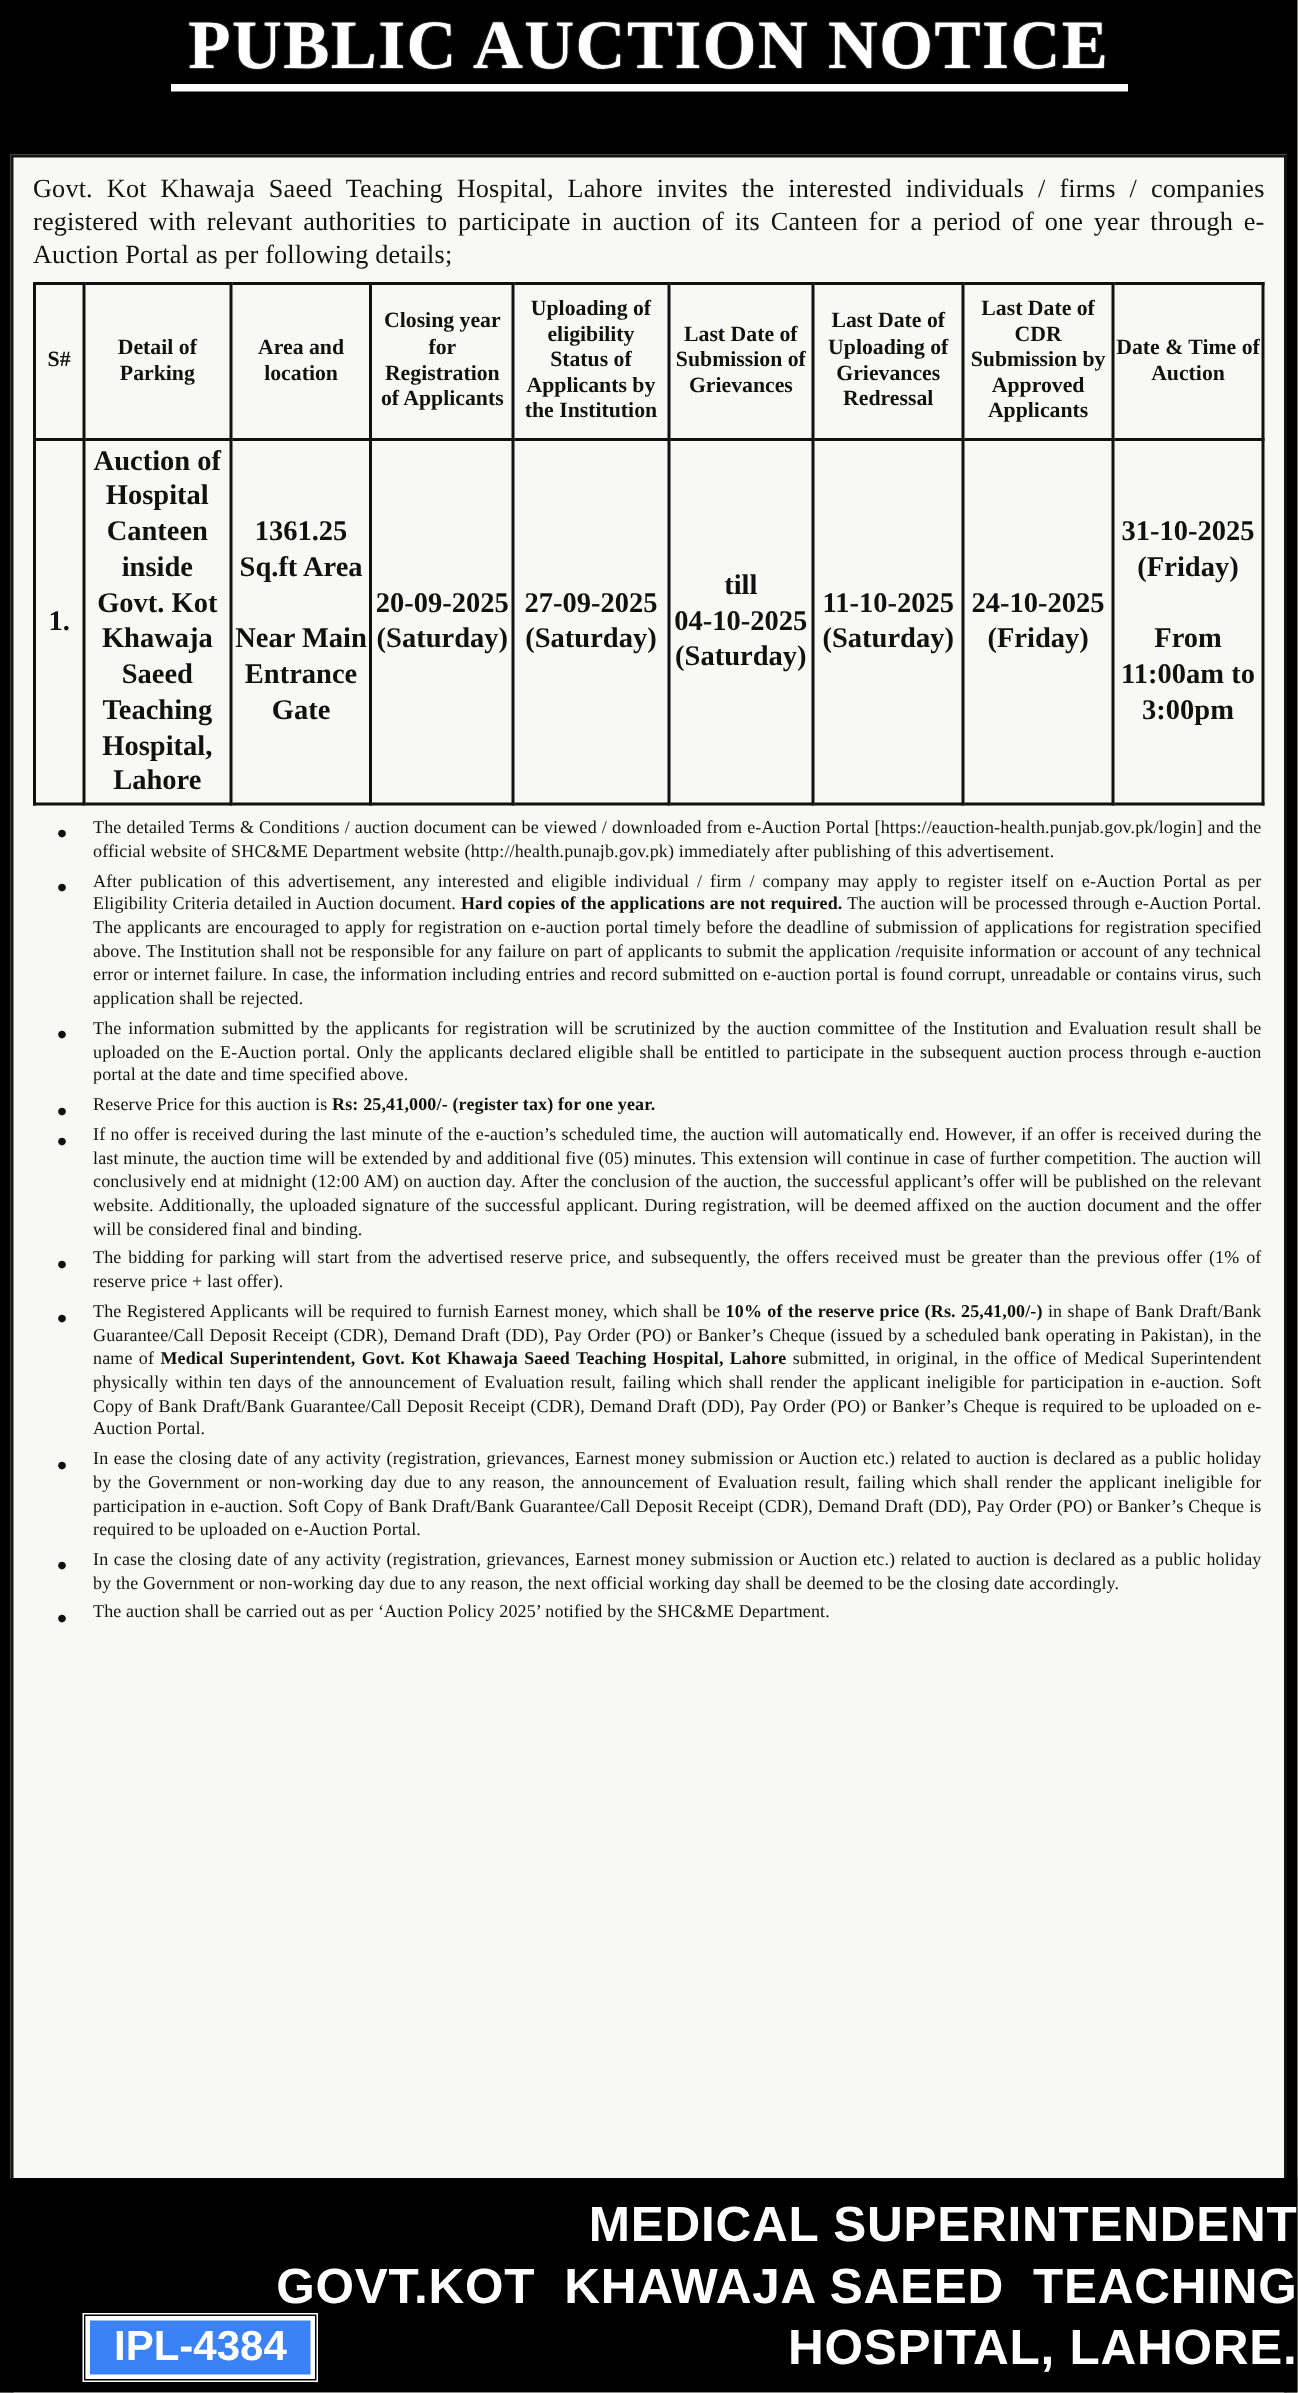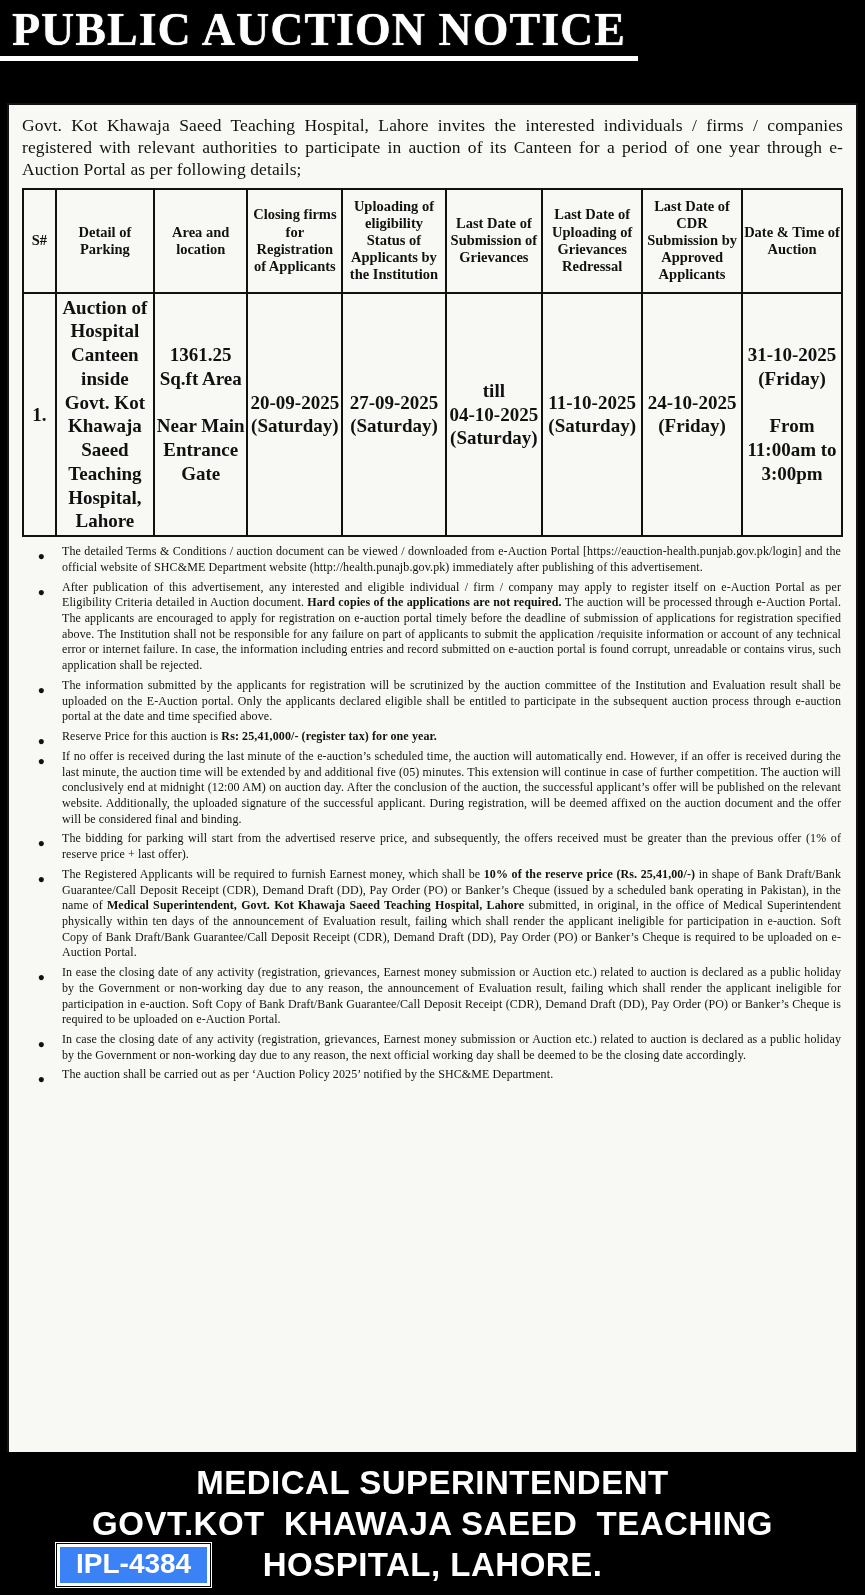--- a/index.html
+++ b/index.html
@@ -7,21 +7,21 @@
     width: 865px; height: 1595px;
     background: #000;
     position: relative;
     font-family: "Liberation Serif", serif;
     color: #111;
     overflow: hidden;
   }
   .page { position: absolute; inset: 0; }
 
   
-  .masthead { position: absolute; top: 0; left: 0; right: 0; height: 128px; text-align: left; }
+  .masthead { position: absolute; top: 0; left: 0; right: 0; height: 128px; text-align: center; }
   .title-line { line-height: 1; }
   .title-line.first { margin-top: 7px; }
   .title-line.second { margin-top: 9px; }
   .title-text {
     display: inline-block;
     color: #fff;
     font-weight: bold;
     font-size: 46px;
     letter-spacing: 1px;
     border-bottom: 5px solid #fff;
@@ -89,21 +89,21 @@
   }
   .b { font-weight: bold; }
 
   
   .footer {
     position: absolute; top: 1452px; left: 0; right: 0; height: 143px;
     background: #000;
     color: #fff;
     font-family: "Liberation Sans", sans-serif;
     font-weight: bold;
-    text-align: center;
+    text-align: right;
     padding-top: 10px;
     box-sizing: border-box;
   }
   .footer-line {
     font-size: 33px;
     line-height: 41px;
     white-space: pre;
     letter-spacing: 0.5px;
   }
   .ipl-box {
@@ -143,21 +143,21 @@
         <col style="width:11.8%">
         <col style="width:12.2%">
         <col style="width:12.2%">
         <col style="width:12.2%">
       </colgroup>
       <thead>
         <tr id="table-head-row">
             <th>S#</th>
             <th>Detail of Parking</th>
             <th>Area and location</th>
-            <th>Closing firms for Registration of Applicants</th>
+            <th>Closing year for Registration of Applicants</th>
             <th>Uploading of eligibility Status of Applicants by the Institution</th>
             <th>Last Date of Submission of Grievances</th>
             <th>Last Date  of Uploading of Grievances Redressal</th>
             <th>Last Date of CDR Submission by Approved Applicants</th>
             <th>Date &amp; Time of Auction</th>
           </tr>
       </thead>
       <tbody id="table-body">
           <tr>
             <td>1.</td>

